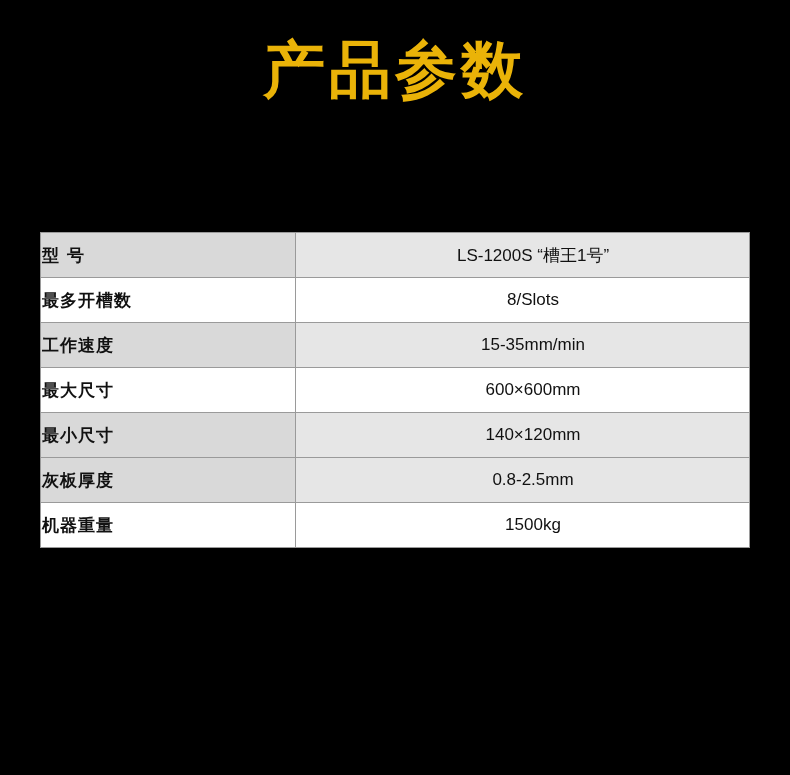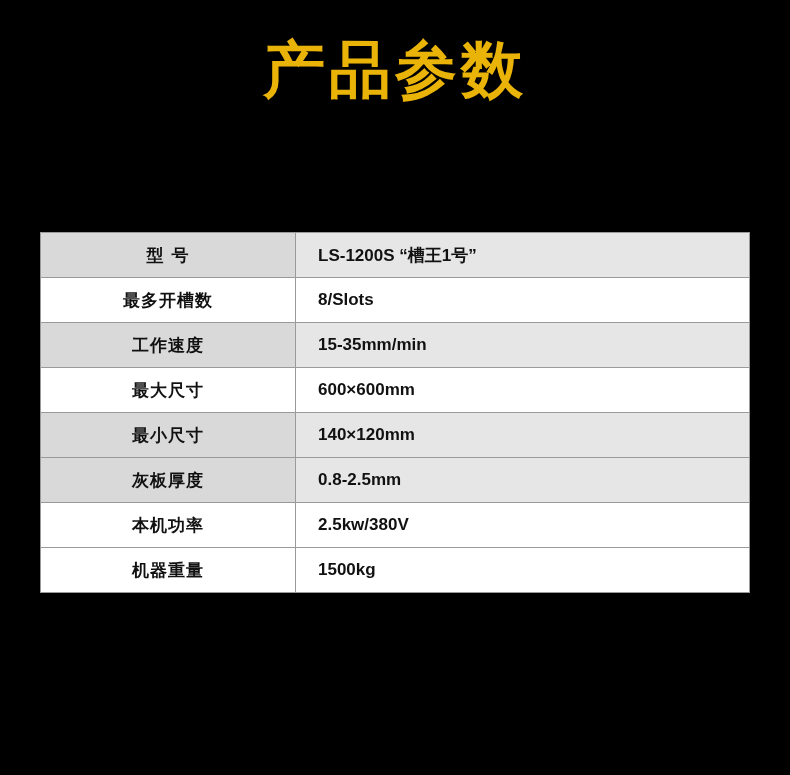--- a/index.html
+++ b/index.html
@@ -46,31 +46,32 @@
   table.spec-table td {
     height: 45px;
     box-sizing: border-box;
     font-size: 17px;
     color: #111111;
     vertical-align: middle;
     border: 1px solid #9a9a9a;
   }
   td.label-cell {
     width: 255px;
-    text-align: center;
+    text-align: left;
     font-weight: bold;
     letter-spacing: 1px;
     font-family: "DejaVu Sans", "Liberation Sans", sans-serif;
   }
   td.value-cell {
     padding-left: 22px;
     font-size: 17px;
-    font-weight: bold;
+    font-weight: normal;
     color: #2b2b2b;
     font-family: "Liberation Sans", "DejaVu Sans", sans-serif;
+    text-align: center;
   }
   tr.row-odd td { background: #d9d9d9; }
   tr.row-even td { background: #ffffff; }
   tr.row-odd td.value-cell { background: #e6e6e6; }
   tr.row-even td.value-cell { background: #ffffff; }
   sup {
     font-size: 11px;
     vertical-align: super;
   }
 </style>
@@ -109,24 +110,20 @@
           <td class="label-cell">最小尺寸</td>
           <td class="value-cell">140×120mm</td>
         </tr>
 
 
         <tr class="row-odd">
           <td class="label-cell">灰板厚度</td>
           <td class="value-cell">0.8-2.5mm</td>
         </tr>
 
-        <tr class="row-even">
-          <td class="label-cell">本机功率</td>
-          <td class="value-cell">2.5kw/380V</td>
-        </tr>
 
 
         <tr class="row-even">
           <td class="label-cell">机器重量</td>
           <td class="value-cell">1500kg</td>
         </tr>
 
       </tbody>
     </table>
   </div>

